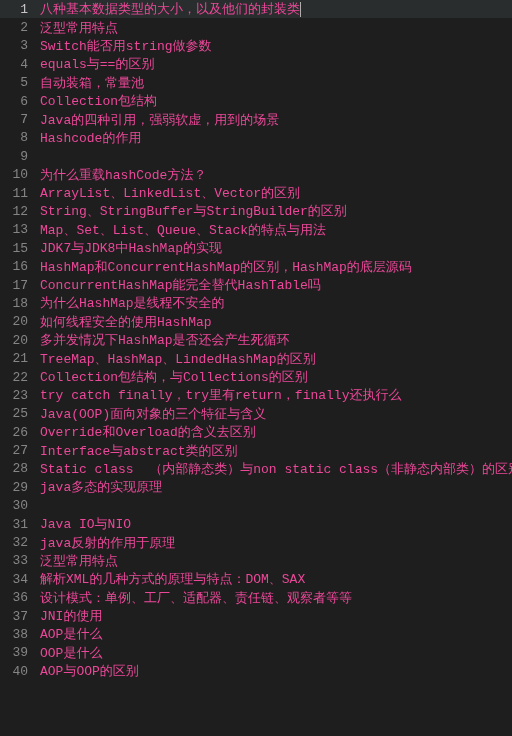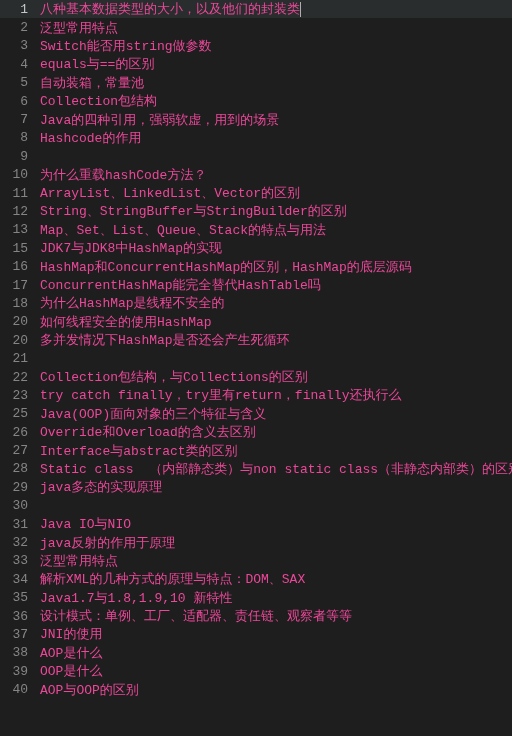--- a/index.html
+++ b/index.html
@@ -123,20 +123,21 @@
     <div class="line">
       <div class="gutter">20</div>
       <div class="text">如何线程安全的使用HashMap</div>
     </div>
     <div class="line">
       <div class="gutter">20</div>
       <div class="text">多并发情况下HashMap是否还会产生死循环</div>
     </div>
     <div class="line">
       <div class="gutter">21</div>
+      <div class="text">TreeMap、HashMap、LindedHashMap的区别</div>
     </div>
     <div class="line">
       <div class="gutter">22</div>
       <div class="text">Collection包结构，与Collections的区别</div>
     </div>
     <div class="line">
       <div class="gutter">23</div>
       <div class="text">try catch finally，try里有return，finally还执行么</div>
     </div>
     <div class="line">
@@ -170,24 +171,20 @@
       <div class="gutter">32</div>
       <div class="text">java反射的作用于原理</div>
     </div>
     <div class="line">
       <div class="gutter">33</div>
       <div class="text">泛型常用特点</div>
     </div>
     <div class="line">
       <div class="gutter">34</div>
       <div class="text">解析XML的几种方式的原理与特点：DOM、SAX</div>
-    </div>
-    <div class="line">
-      <div class="gutter">35</div>
-      <div class="text">Java1.7与1.8,1.9,10 新特性</div>
     </div>
     <div class="line">
       <div class="gutter">36</div>
       <div class="text">设计模式：单例、工厂、适配器、责任链、观察者等等</div>
     </div>
     <div class="line">
       <div class="gutter">37</div>
       <div class="text">JNI的使用</div>
     </div>
     <div class="line">

